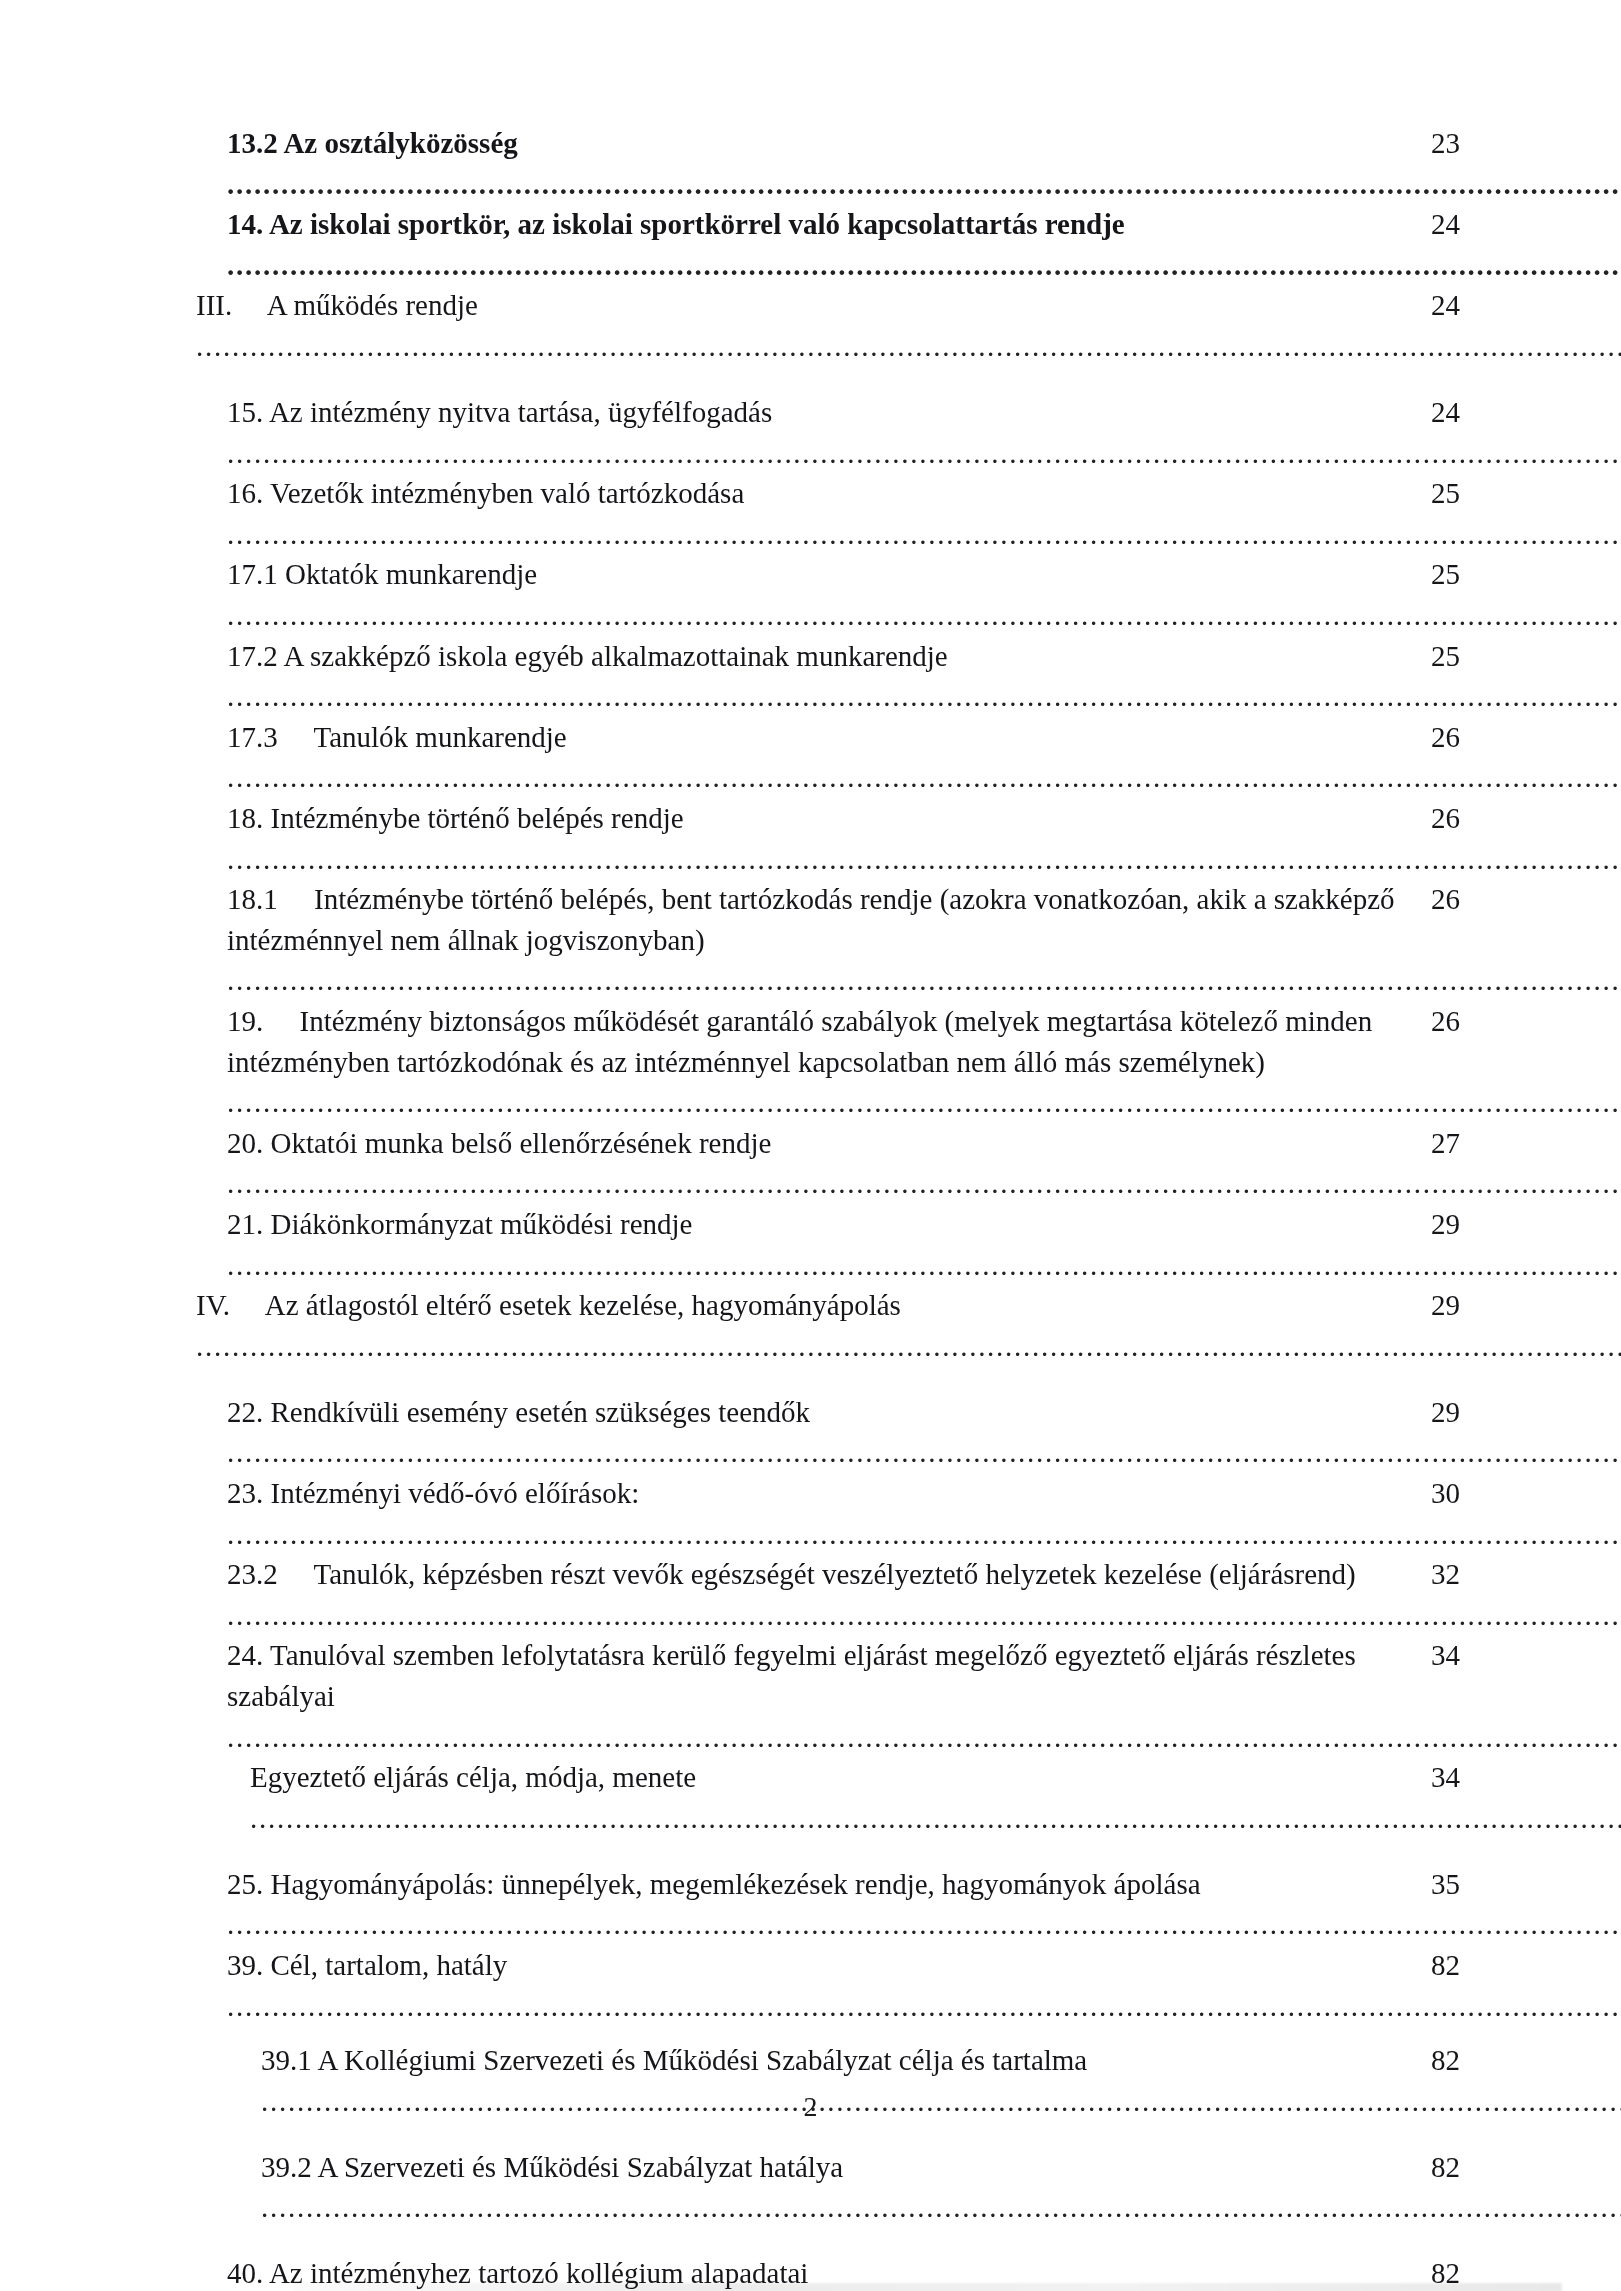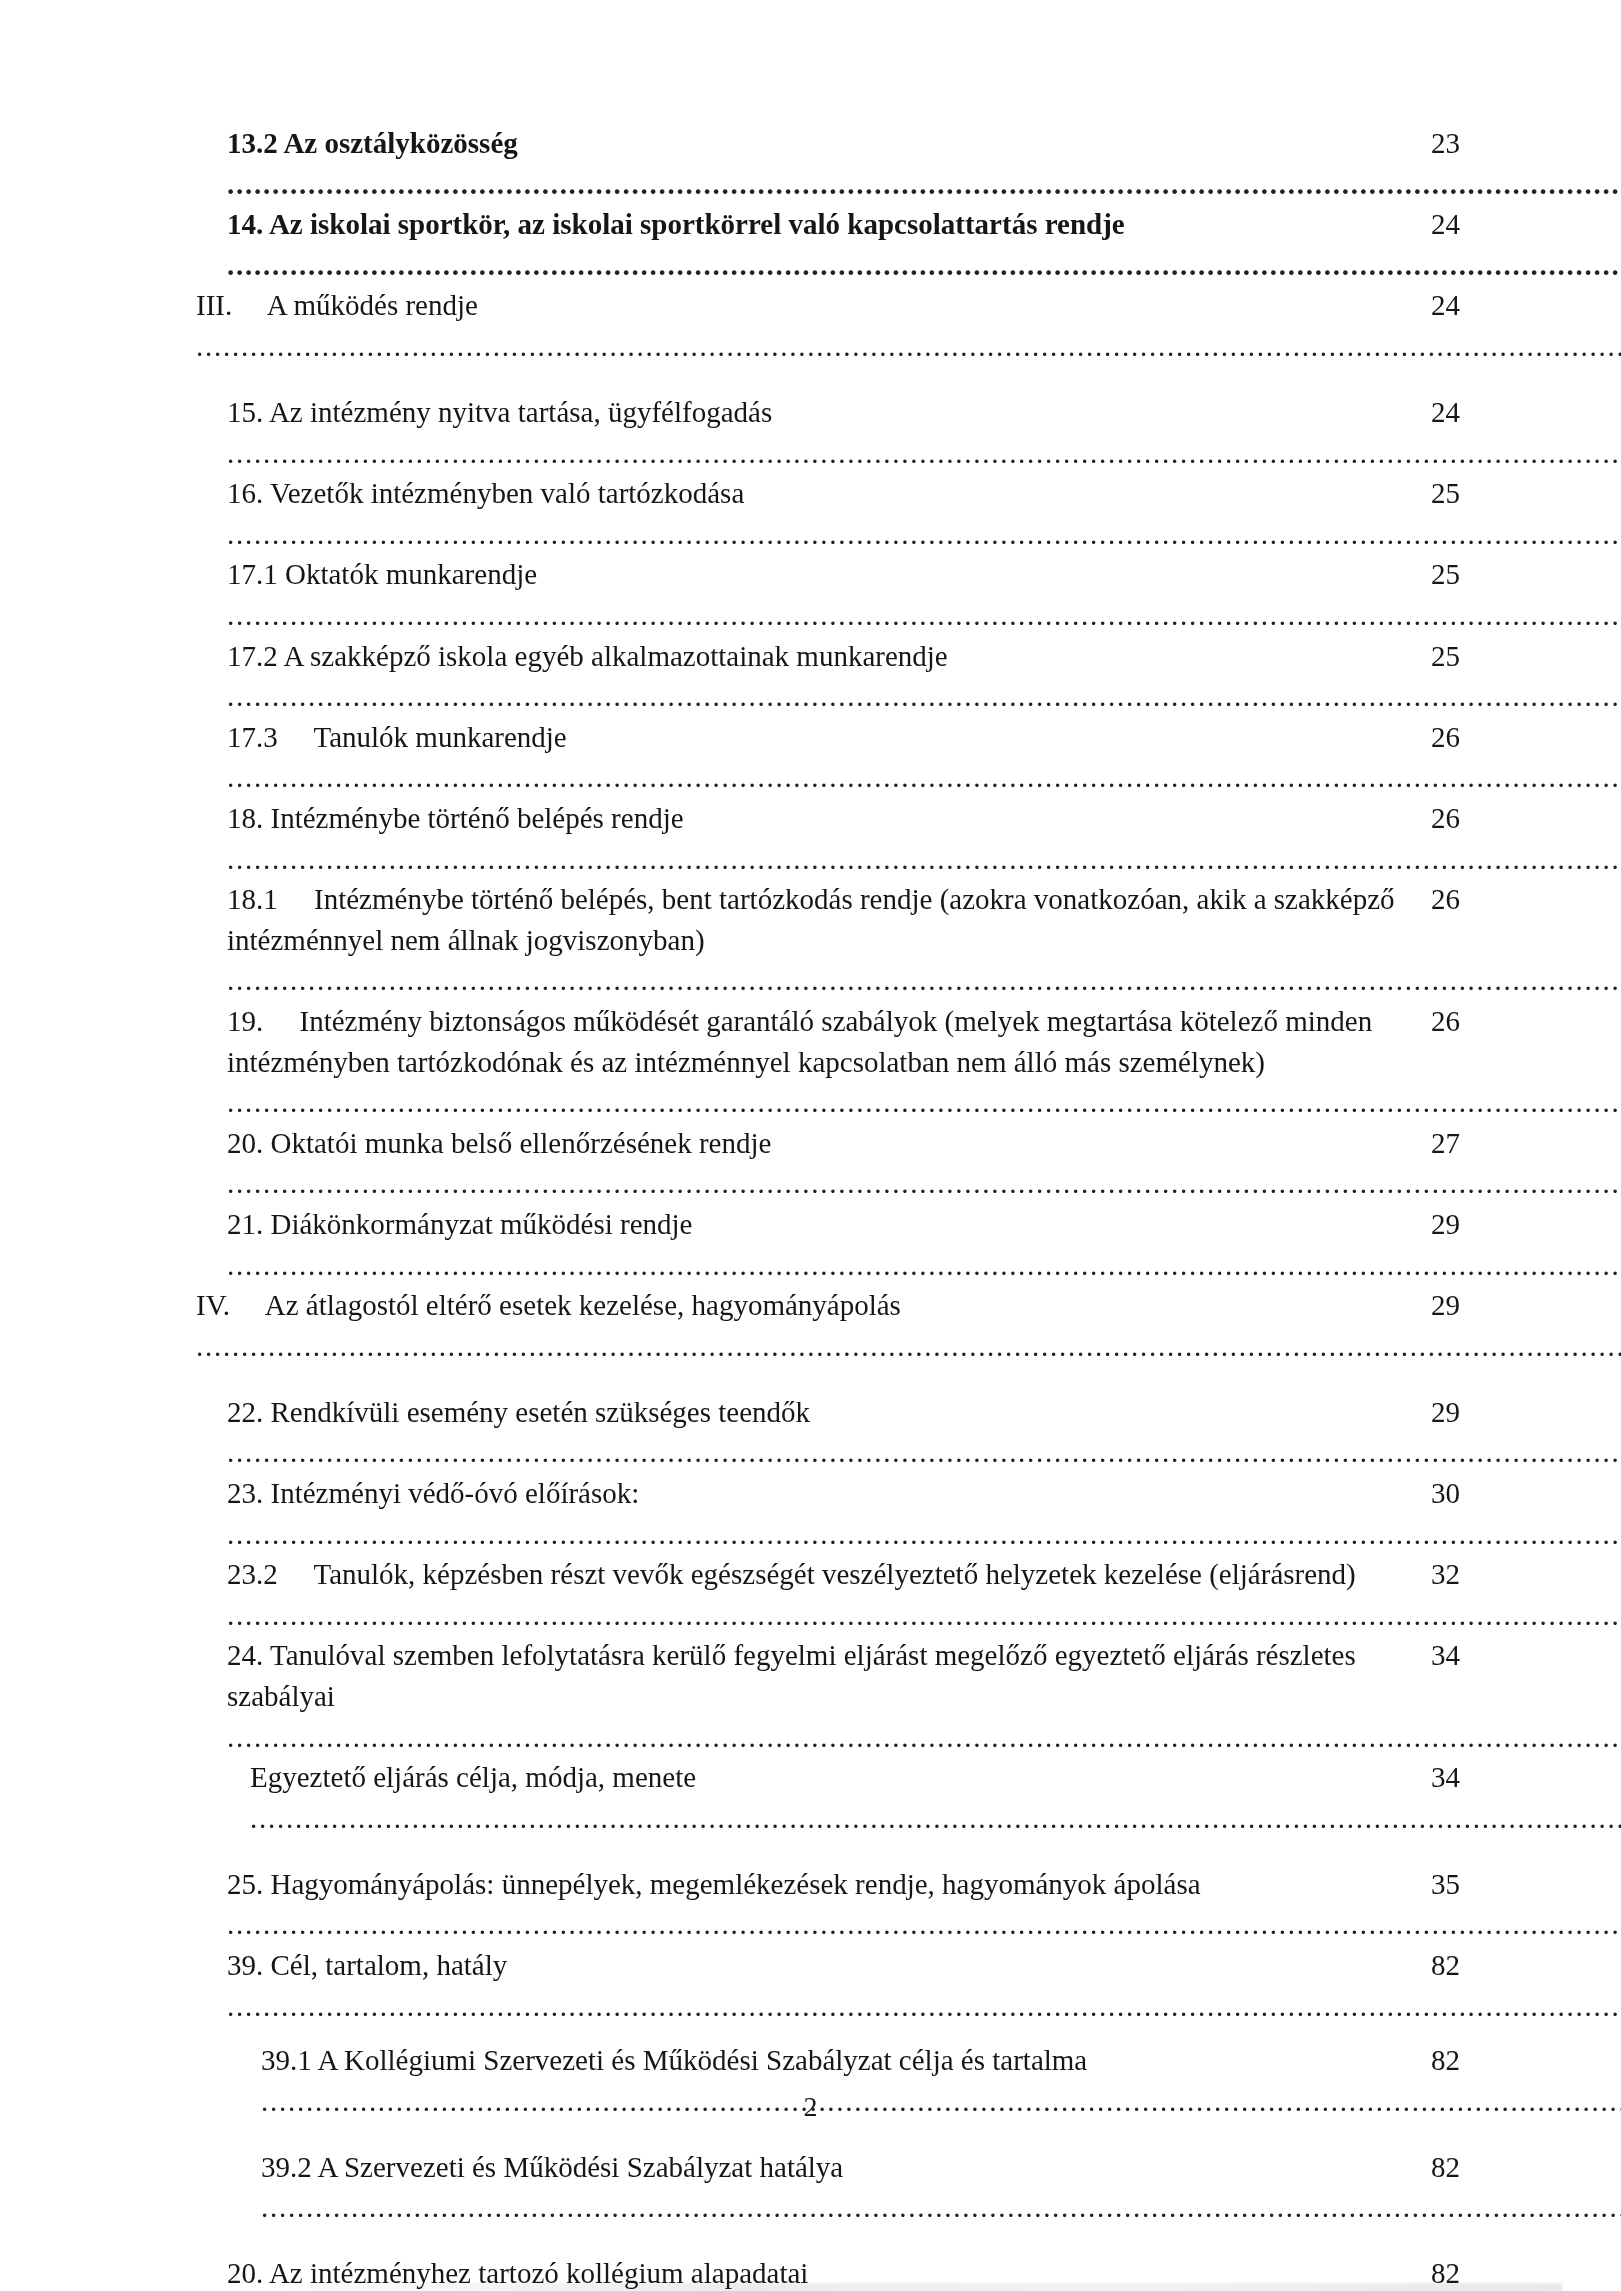--- a/index.html
+++ b/index.html
@@ -118,20 +118,20 @@
       <div class="toc-entry lvl-roman"><span class="pageno">29</span><span class="entry-inner"><span class="title-text">IV.  Az átlagostól eltérő esetek kezelése, hagyományápolás</span><span class="leader"> ............................................................................................................................................................................................................................</span></span></div>
       <div class="toc-entry lvl-1 gap-md"><span class="pageno">29</span><span class="entry-inner"><span class="title-text">22. Rendkívüli esemény esetén szükséges teendők</span><span class="leader"> ............................................................................................................................................................................................................................</span></span></div>
       <div class="toc-entry lvl-1"><span class="pageno">30</span><span class="entry-inner"><span class="title-text">23. Intézményi védő-óvó előírások:</span><span class="leader"> ............................................................................................................................................................................................................................</span></span></div>
       <div class="toc-entry lvl-1"><span class="pageno">32</span><span class="entry-inner"><span class="title-text">23.2  Tanulók, képzésben részt vevők egészségét veszélyeztető helyzetek kezelése (eljárásrend)</span><span class="leader"> ............................................................................................................................................................................................................................</span></span></div>
       <div class="toc-entry lvl-1"><span class="pageno">34</span><span class="entry-inner"><span class="title-text">24. Tanulóval szemben lefolytatásra kerülő fegyelmi eljárást megelőző egyeztető eljárás részletes szabályai</span><span class="leader"> ............................................................................................................................................................................................................................</span></span></div>
       <div class="toc-entry lvl-3"><span class="pageno">34</span><span class="entry-inner"><span class="title-text">Egyeztető eljárás célja, módja, menete</span><span class="leader"> ............................................................................................................................................................................................................................</span></span></div>
       <div class="toc-entry lvl-1 gap-md"><span class="pageno">35</span><span class="entry-inner"><span class="title-text">25. Hagyományápolás: ünnepélyek, megemlékezések rendje, hagyományok ápolása</span><span class="leader"> ............................................................................................................................................................................................................................</span></span></div>
       <div class="toc-entry lvl-1"><span class="pageno">82</span><span class="entry-inner"><span class="title-text">39. Cél, tartalom, hatály</span><span class="leader"> ............................................................................................................................................................................................................................</span></span></div>
       <div class="toc-entry lvl-2 gap-sm"><span class="pageno">82</span><span class="entry-inner"><span class="title-text">39.1 A Kollégiumi Szervezeti és Működési Szabályzat célja és tartalma</span><span class="leader"> ............................................................................................................................................................................................................................</span></span></div>
       <div class="toc-entry lvl-2 gap-md"><span class="pageno">82</span><span class="entry-inner"><span class="title-text">39.2 A Szervezeti és Működési Szabályzat hatálya</span><span class="leader"> ............................................................................................................................................................................................................................</span></span></div>
-      <div class="toc-entry lvl-1 gap-md"><span class="pageno">82</span><span class="entry-inner"><span class="title-text">20. Az intézményhez tartozó kollégium alapadatai</span></span></div>
+      <div class="toc-entry lvl-1 gap-md"><span class="pageno">82</span><span class="entry-inner"><span class="title-text">40. Az intézményhez tartozó kollégium alapadatai</span></span></div>
     </div>
 
   <div class="page-number">2</div>
 
   <div class="scan-shadow"></div>
 </div>
 
 
 </body></html>

